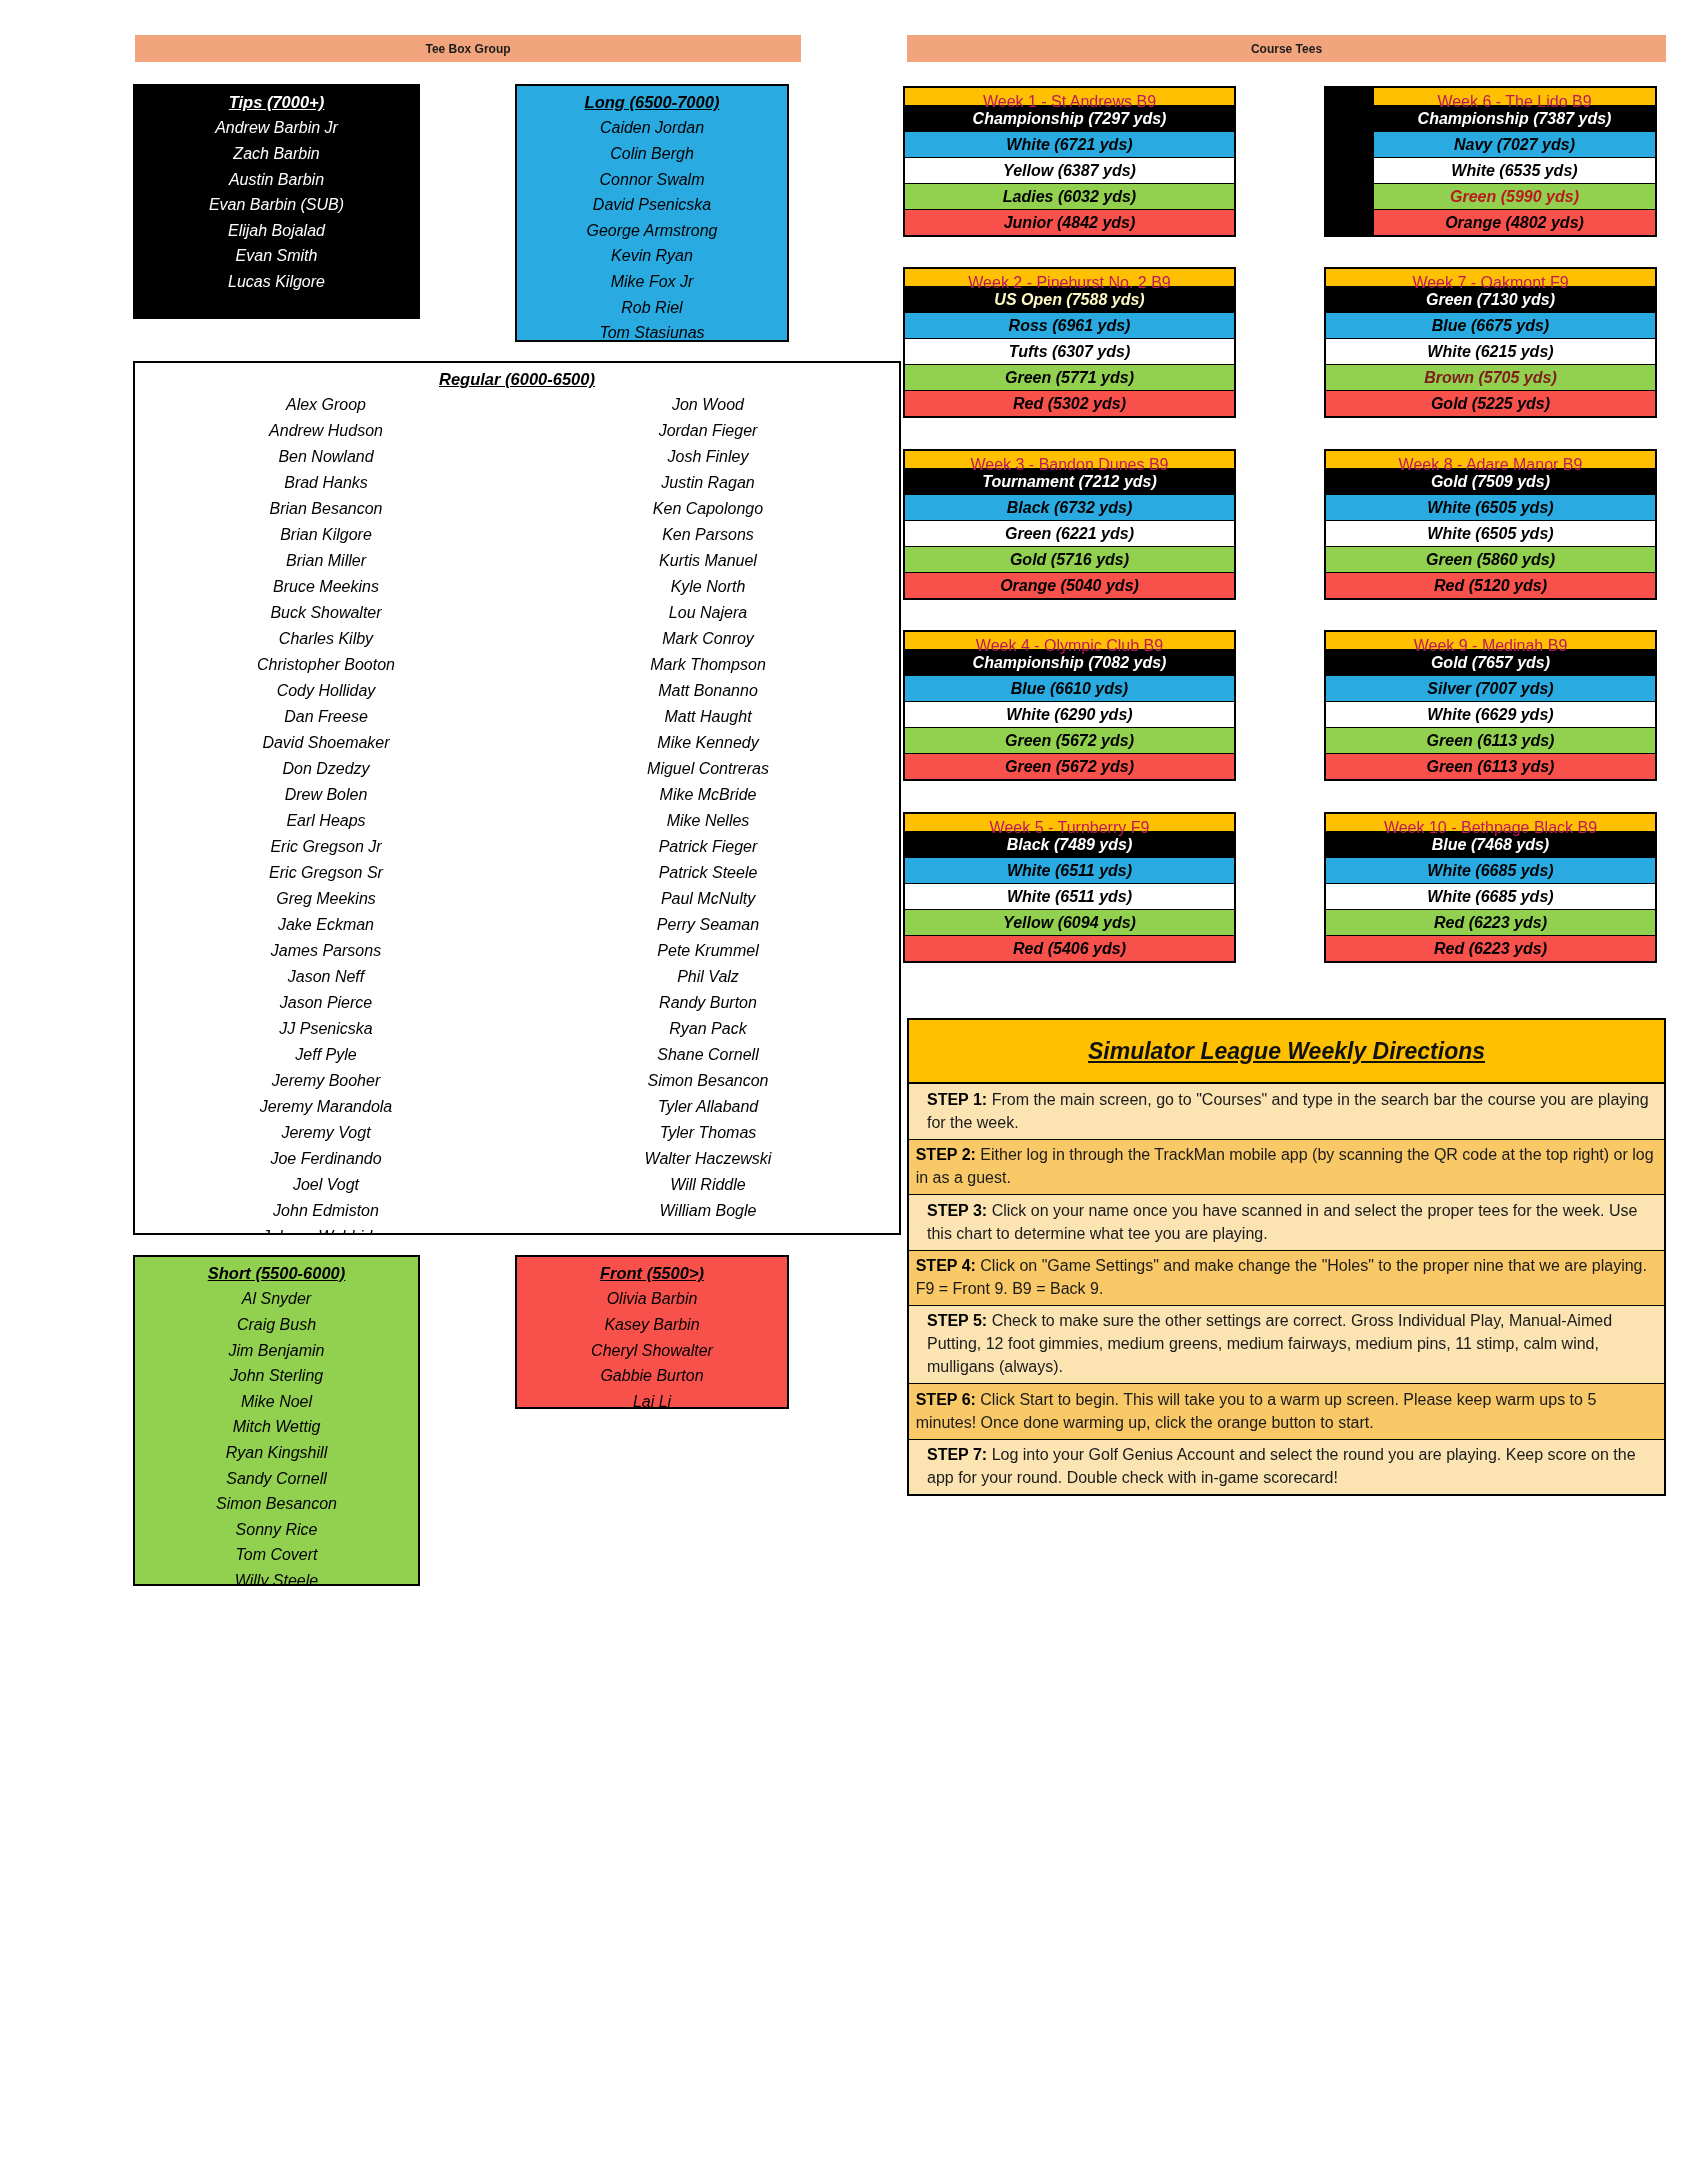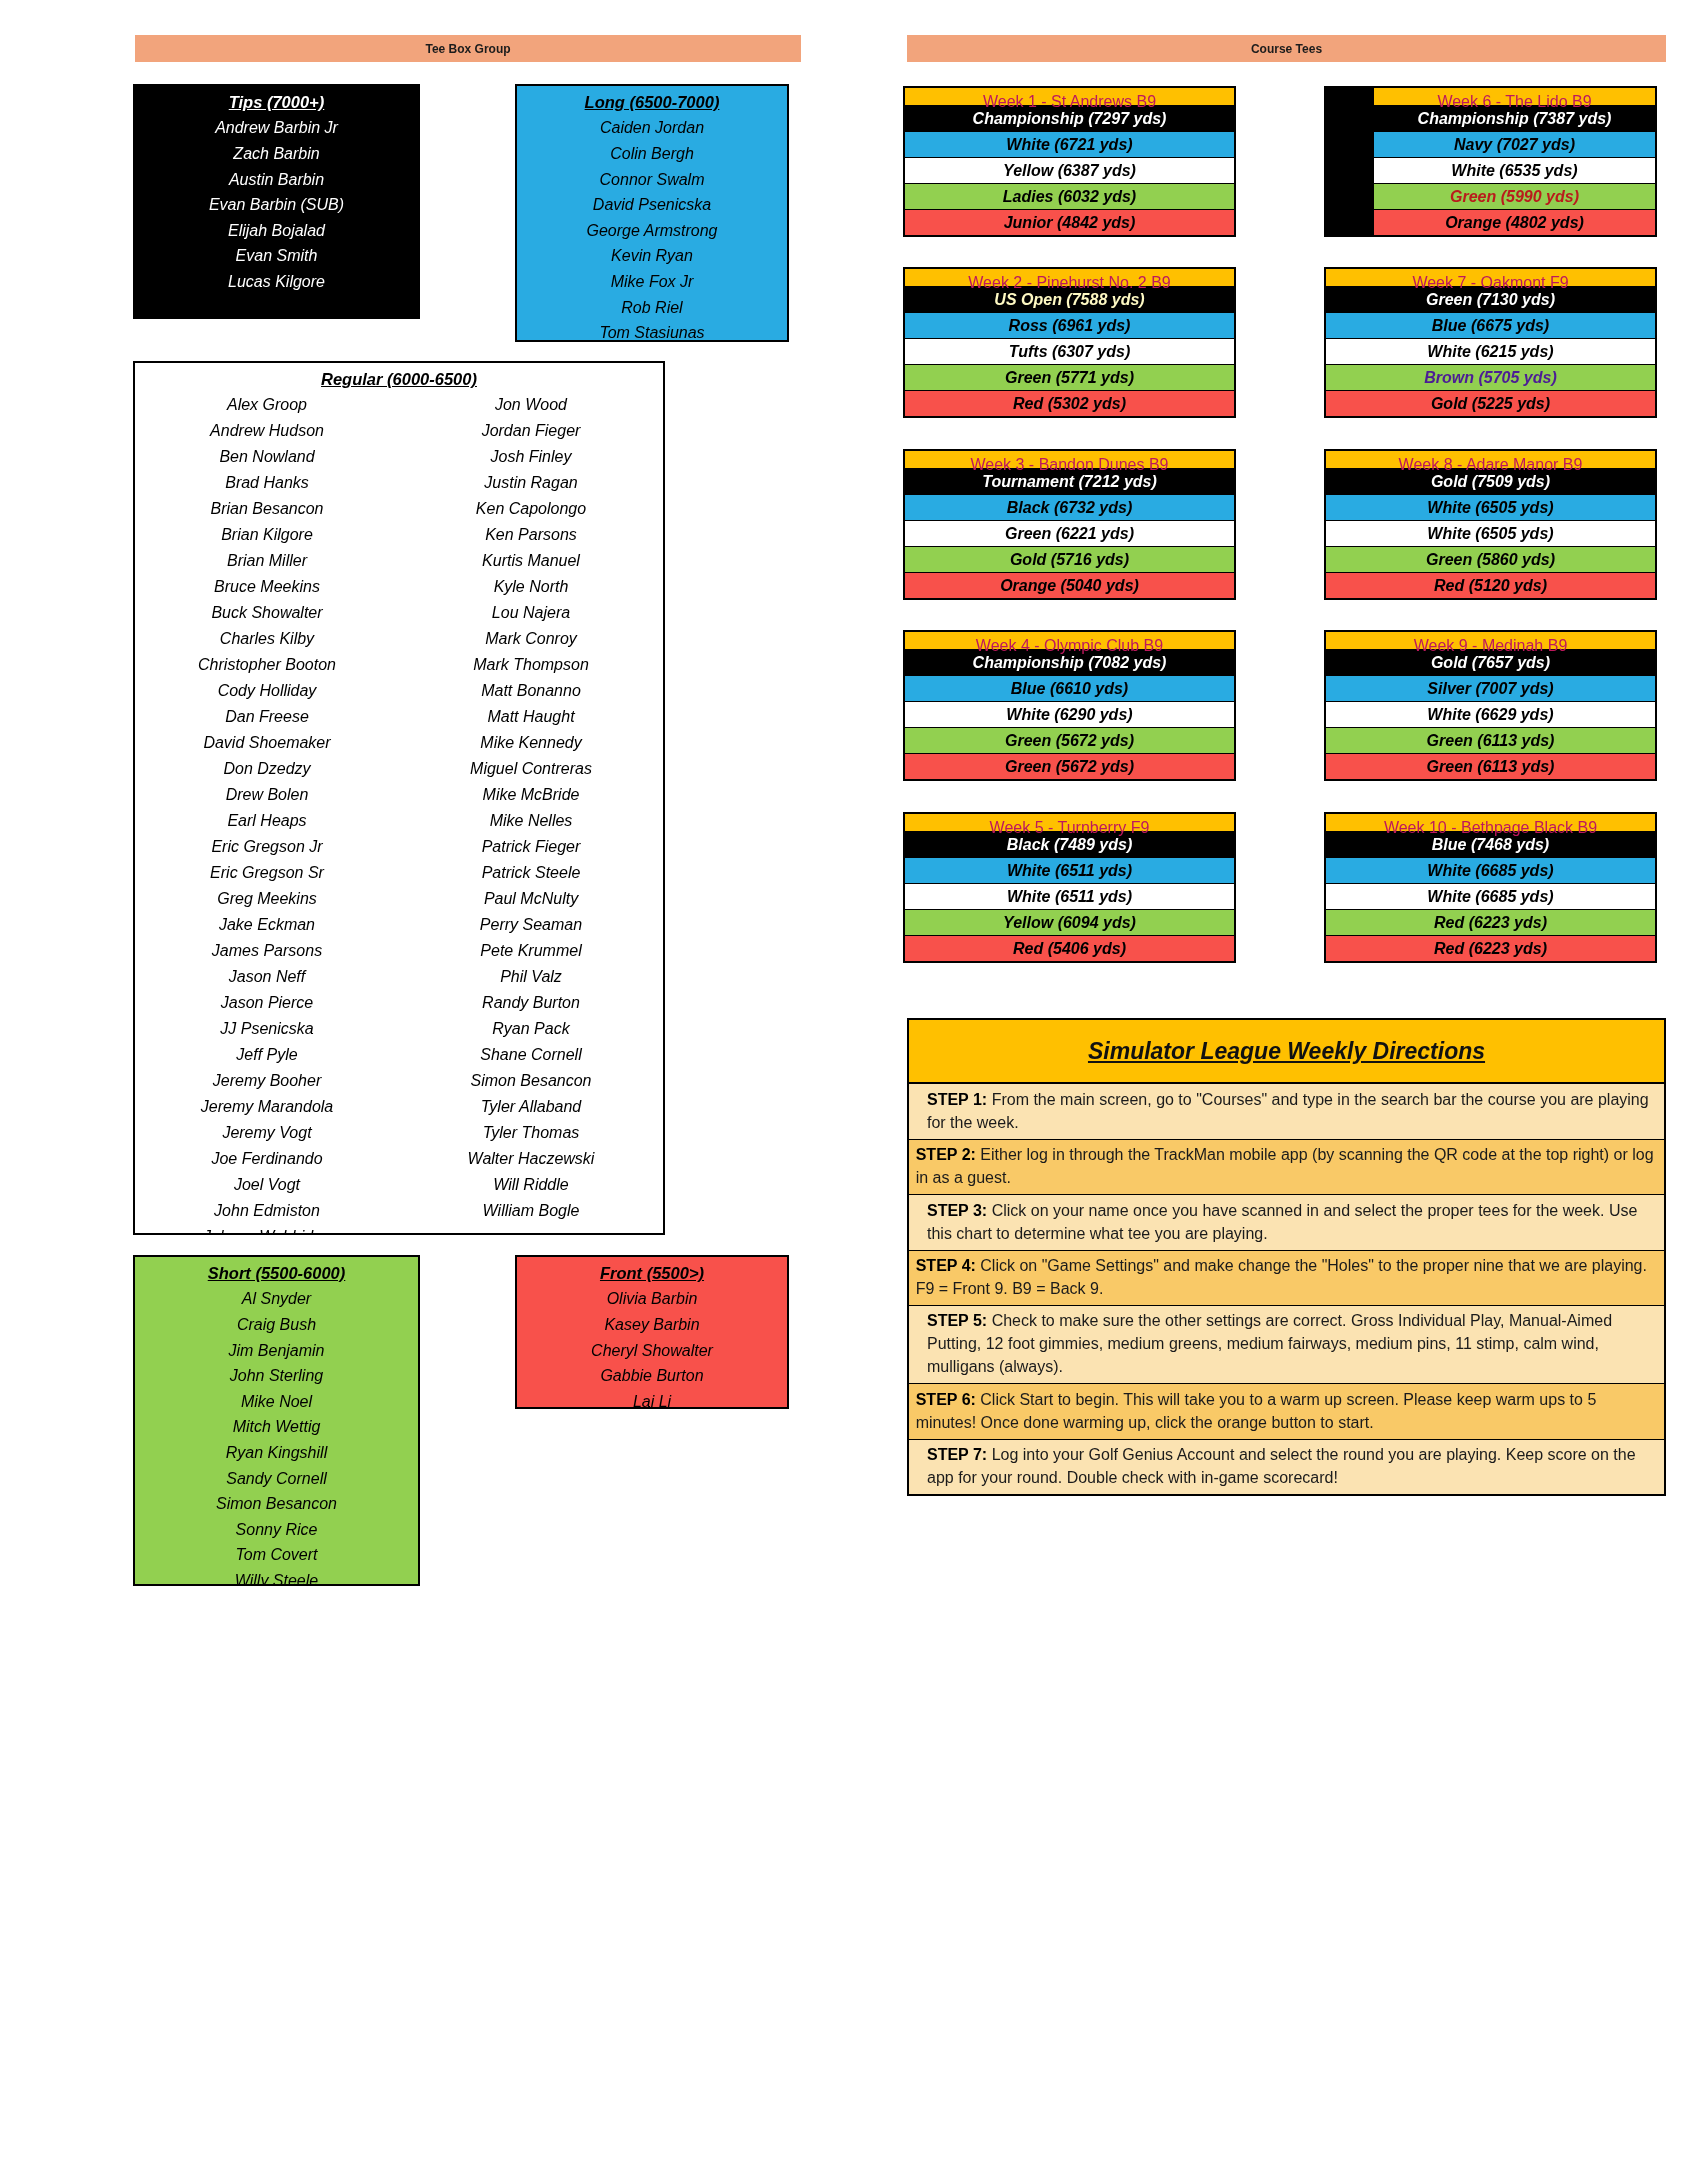--- a/index.html
+++ b/index.html
@@ -15,21 +15,21 @@
   #left-bar{left:135px;top:35px;width:666px;}
   #right-bar{left:907px;top:35px;width:759px;}
 
   .group-box{
     position:absolute;border:2.5px solid #000;box-sizing:border-box;
     text-align:center;font-style:italic;font-size:16px;overflow:hidden;
     padding-top:3.4px;
   }
   #box-tips{left:133px;top:84px;width:287px;height:235px;}
   #box-long{left:515px;top:84px;width:274px;height:258px;}
-  #box-regular{left:133px;top:361px;width:532px;height:874px;}
+  #box-regular{left:133px;top:361px;width:768px;height:874px;}
   #box-short{left:133px;top:1255px;width:287px;height:331px;}
   #box-front{left:515px;top:1255px;width:274px;height:154px;}
 
   .group-title{font-weight:bold;text-decoration:underline;line-height:26px;font-size:16.5px;}
   .group-name{line-height:25.6px;white-space:nowrap;}
   .reg-grid{display:grid;grid-template-columns:1fr 1fr;}
   .reg-grid .group-name{line-height:26px;}
 
   .week-box{
     position:absolute;width:333px;border:2.5px solid #000;box-sizing:border-box;
@@ -236,21 +236,21 @@
       <div class="tee-row" style="background: rgb(41, 171, 226); color: rgb(0, 0, 0);">Navy (7027 yds)</div>
       <div class="tee-row" style="background: rgb(255, 255, 255); color: rgb(0, 0, 0);">White (6535 yds)</div>
       <div class="tee-row" style="background: rgb(146, 208, 80); color: #b91c1c;">Green (5990 yds)</div>
       <div class="tee-row" style="background: rgb(248, 81, 75); color: rgb(0, 0, 0);">Orange (4802 yds)</div>
     </div>
     <div class="week-box" style="left: 1324px; top: 267px;">
       <div class="week-header">Week 7 - Oakmont F9</div>
       <div class="tee-row" style="background: rgb(0, 0, 0); color: rgb(255, 255, 255);">Green (7130 yds)</div>
       <div class="tee-row" style="background: rgb(41, 171, 226); color: rgb(0, 0, 0);">Blue (6675 yds)</div>
       <div class="tee-row" style="background: rgb(255, 255, 255); color: rgb(0, 0, 0);">White (6215 yds)</div>
-      <div class="tee-row" style="background: rgb(146, 208, 80); color: #4c1d95;">Brown (5705 yds)</div>
+      <div class="tee-row" style="background: rgb(146, 208, 80); color: #7f1d1d;">Brown (5705 yds)</div>
       <div class="tee-row" style="background: rgb(248, 81, 75); color: rgb(0, 0, 0);">Gold (5225 yds)</div>
     </div>
     <div class="week-box" style="left: 1324px; top: 449px;">
       <div class="week-header">Week 8 - Adare Manor B9</div>
       <div class="tee-row" style="background: rgb(0, 0, 0); color: rgb(255, 255, 255);">Gold (7509 yds)</div>
       <div class="tee-row" style="background: rgb(41, 171, 226); color: rgb(0, 0, 0);">White (6505 yds)</div>
       <div class="tee-row" style="background: rgb(255, 255, 255); color: rgb(0, 0, 0);">White (6505 yds)</div>
       <div class="tee-row" style="background: rgb(146, 208, 80); color: rgb(0, 0, 0);">Green (5860 yds)</div>
       <div class="tee-row" style="background: rgb(248, 81, 75); color: rgb(0, 0, 0);">Red (5120 yds)</div>
     </div>

